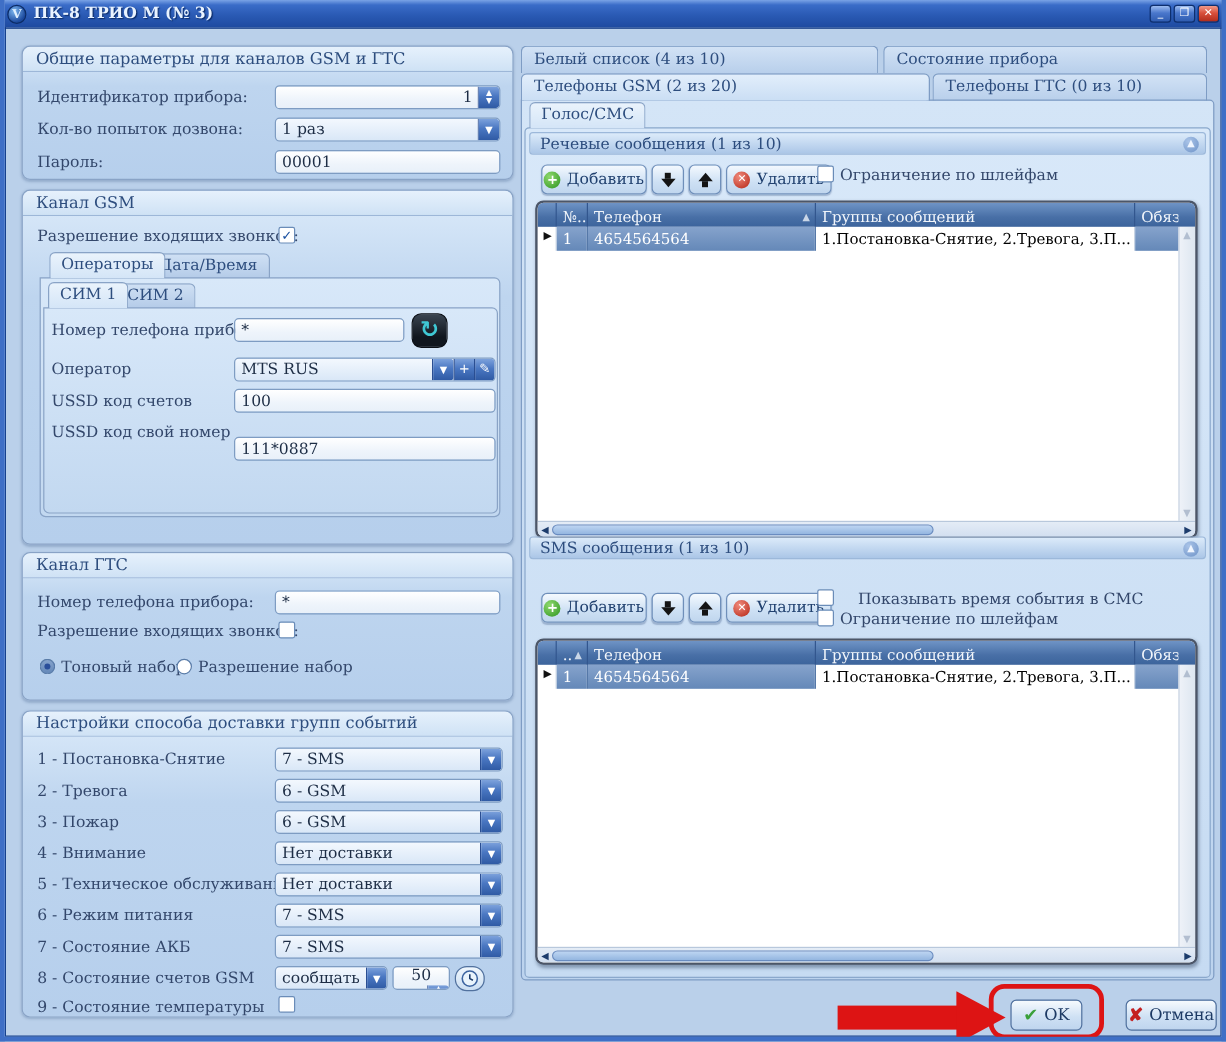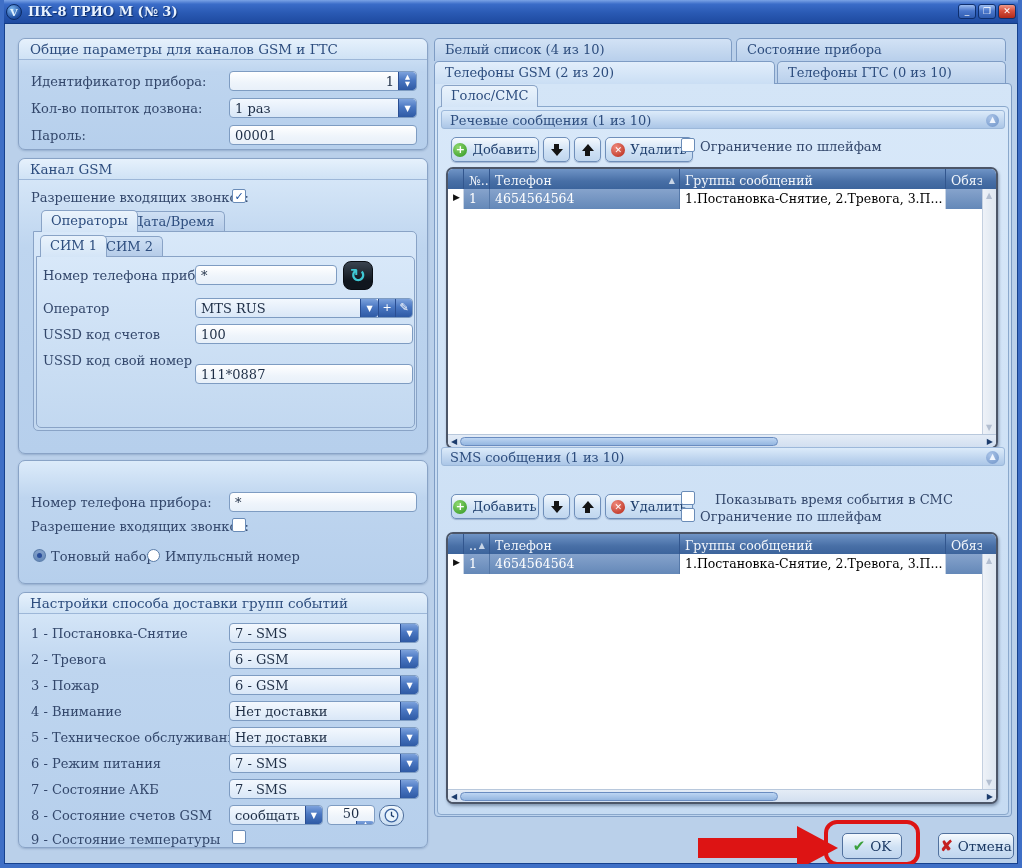--- a/index.html
+++ b/index.html
@@ -245,30 +245,31 @@
         </div>
         <span class="lbl" style="left:6px;top:96px;">USSD код свой номер</span>
         <div class="field" style="left:158px;top:107px;width:218px;text-align:right;">
           <span class="val">111*0887</span>
         </div>
       </div>
     </div>
   </div>
 
   <div class="group" style="left:14px;top:460px;width:410px;height:124px;">
+    <div class="group-title">Канал ГТС</div>
     <span class="lbl" style="left:12px;top:34px;">Номер телефона прибора:</span>
     <div class="field" style="left:210px;top:31px;width:188px;">
       <span class="val">*</span>
     </div>
     <span class="lbl" style="left:12px;top:58px;">Разрешение входящих звонков:</span>
     <span class="cb" style="position:absolute;left:213px;top:57px;"></span>
     <span class="radio sel" style="position:absolute;left:14px;top:88px;"></span>
     <span class="lbl" style="left:32px;top:88px;">Тоновый набор</span>
     <span class="radio" style="position:absolute;left:128px;top:88px;"></span>
-    <span class="lbl" style="left:146px;top:88px;">Импульсный номер</span>
+    <span class="lbl" style="left:146px;top:88px;">Разрешение набор</span>
   </div>
 
   <div class="group" style="left:14px;top:592px;width:410px;height:256px;">
     <div class="group-title">Настройки способа доставки групп событий</div>
 
     <span class="lbl" style="left:12px;top:33px;">1 - Постановка-Снятие</span>
     <div class="combo" style="left:210px;top:30px;width:190px;">
       <span class="val">7 - SMS</span>
         <span class="drop-btn">▼</span>
       </div>

